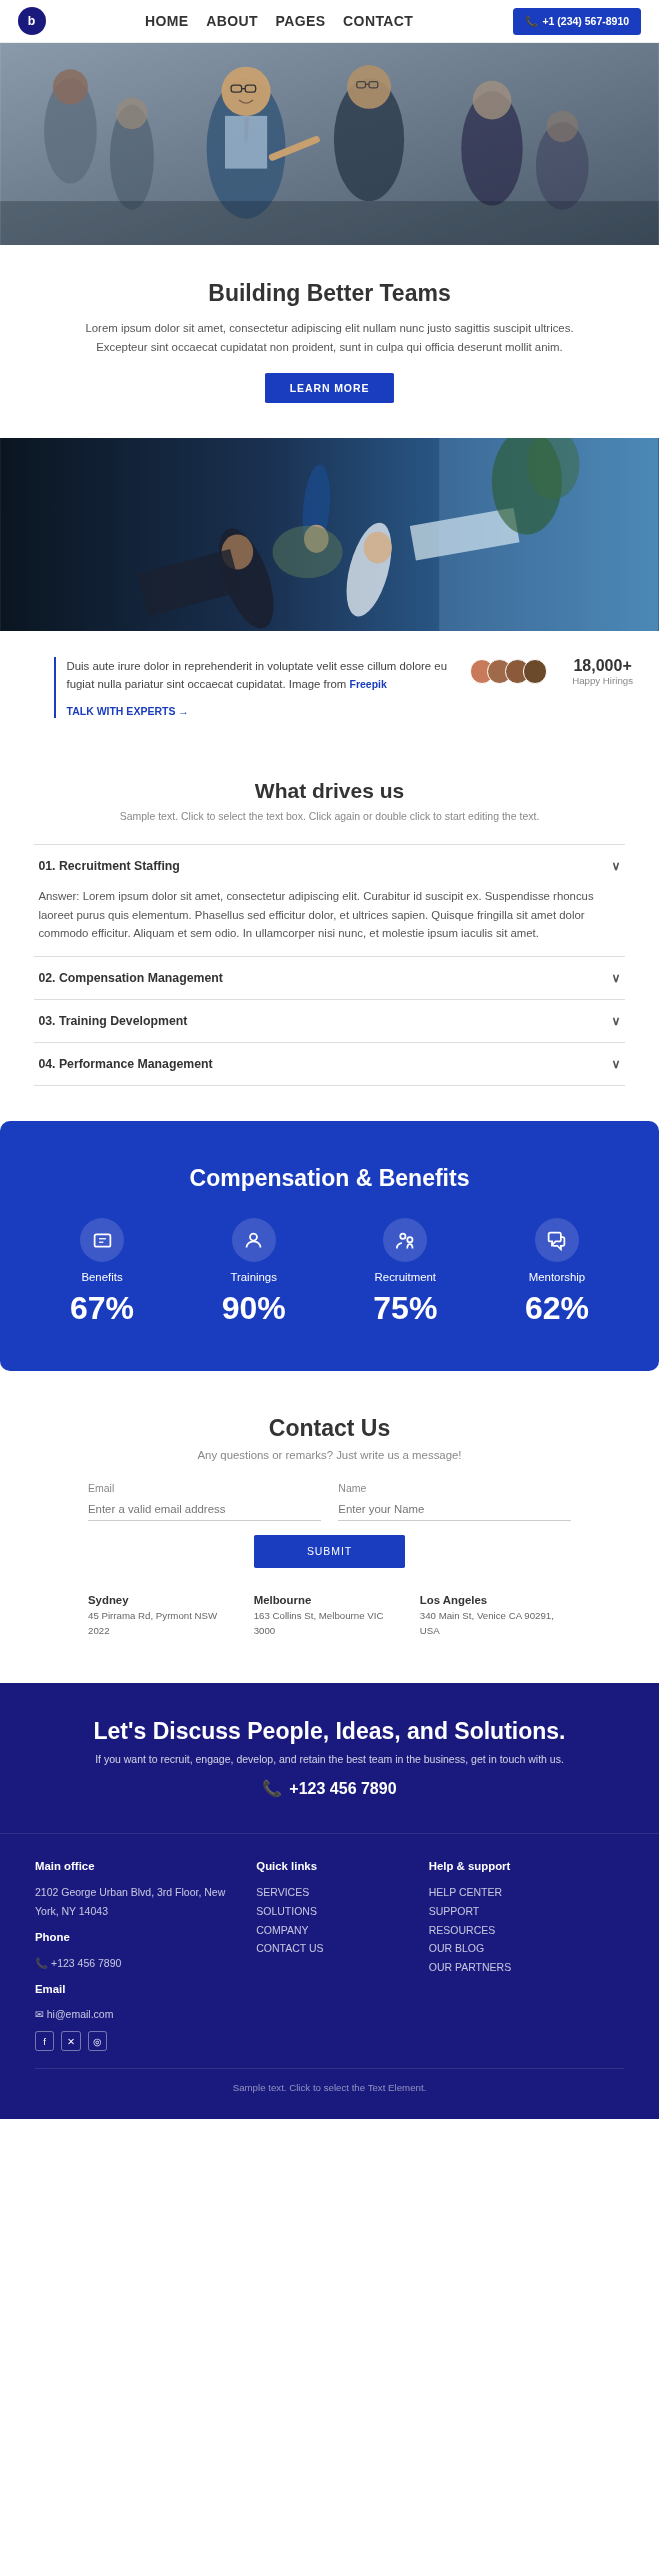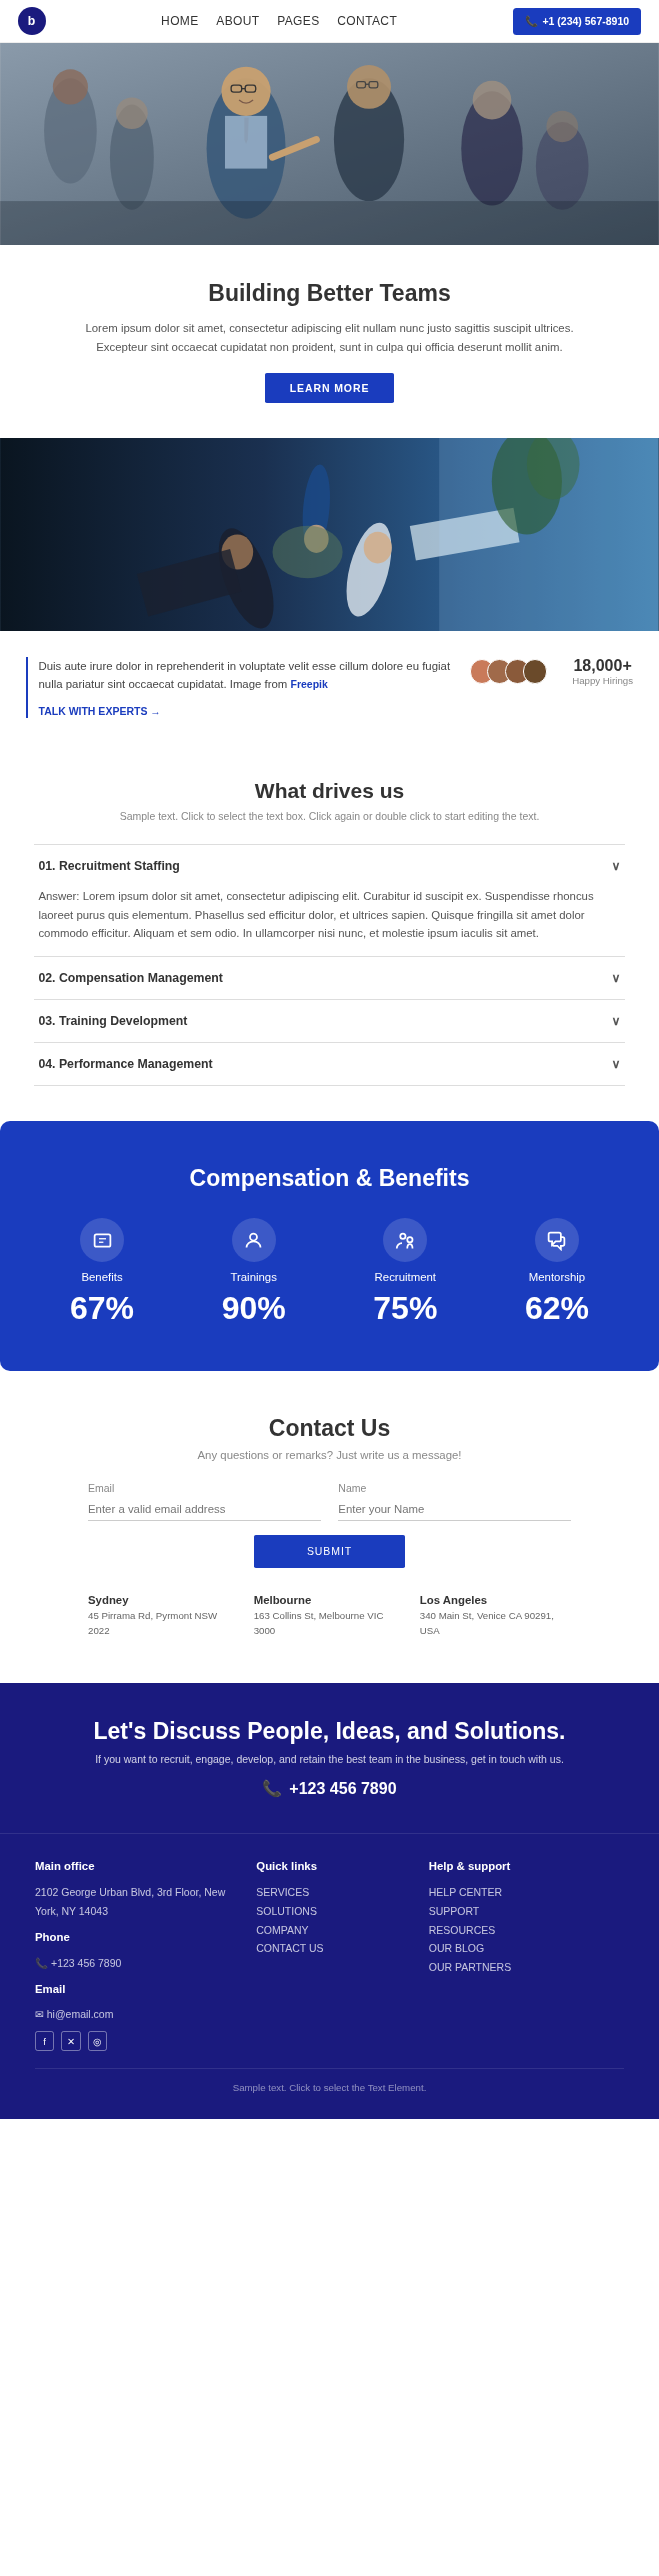--- a/index.html
+++ b/index.html
@@ -6,21 +6,21 @@
     body { font-family: Arial, sans-serif; color: #333; width: 659px; margin: 0 auto; }
 
     
     .navbar {
       display: flex; align-items: center; justify-content: space-between;
       padding: 7px 17.6px; background: #fff; border-bottom: 0.9px solid #eee;
       position: sticky; top: 0; z-index: 100;
     }
     .navbar-logo { width: 28px; height: 28px; background: #1a1a7e; border-radius: 50%; display: flex; align-items: center; justify-content: center; color: #fff; font-weight: bold; font-size: 12.3px; }
     .navbar-links { display: flex; gap: 17.6px; }
-    .navbar-links a { text-decoration: none; color: #333; font-size: 12px; font-weight: 400; letter-spacing: 0.4px; }
+    .navbar-links a { text-decoration: none; color: #333; font-size: 14px; font-weight: 700; letter-spacing: 0.4px; }
     .navbar-cta { background: #1a3cbe; color: #fff; padding: 7px 12.3px; border-radius: 3.5px; font-size: 10.5px; font-weight: bold; display: flex; align-items: center; gap: 4.4px; }
 
     
     .hero { position: relative; height: 202px; overflow: hidden; background: #ccc; }
 
     
     .section-intro {
       padding: 35px 70px; text-align: center; background: #fff; border-radius: 18px;
     }
     .section-intro h1 { font-size: 23px; font-weight: bold; margin-bottom: 12.3px; }
@@ -34,21 +34,21 @@
     
     .team-image-section {
       height: 193px;
       background: linear-gradient(135deg, #1a2a3a 0%, #2a3a4a 50%, #3a4a5a 100%);
       position: relative; overflow: hidden;
     }
 
     
     .stats-row {
       display: flex; align-items: flex-start; padding: 26px 26px;
-      background: #fff; gap: 17.6px;
+      background: #fff; gap: 17.6px; margin-left: 28px;
     }
     .stats-text { flex: 1; }
     .stats-text p { font-size: 11.4px; color: #444; line-height: 1.6; margin-bottom: 8.8px; }
     .stats-text a { color: #1a3cbe; font-size: 10.5px; font-weight: bold; text-decoration: none; }
     .stats-right { display: flex; align-items: center; gap: 25px; flex-shrink: 0; }
     .avatar-stack { display: flex; }
     .avatar { width: 24.6px; height: 24.6px; border-radius: 50%; border: 1.8px solid #fff; margin-left: -7px; overflow: hidden; }
     .avatar:first-child { margin-left: 0; }
     .avatar-1 { background: #c97a5a; }
     .avatar-2 { background: #a06a4a; }

